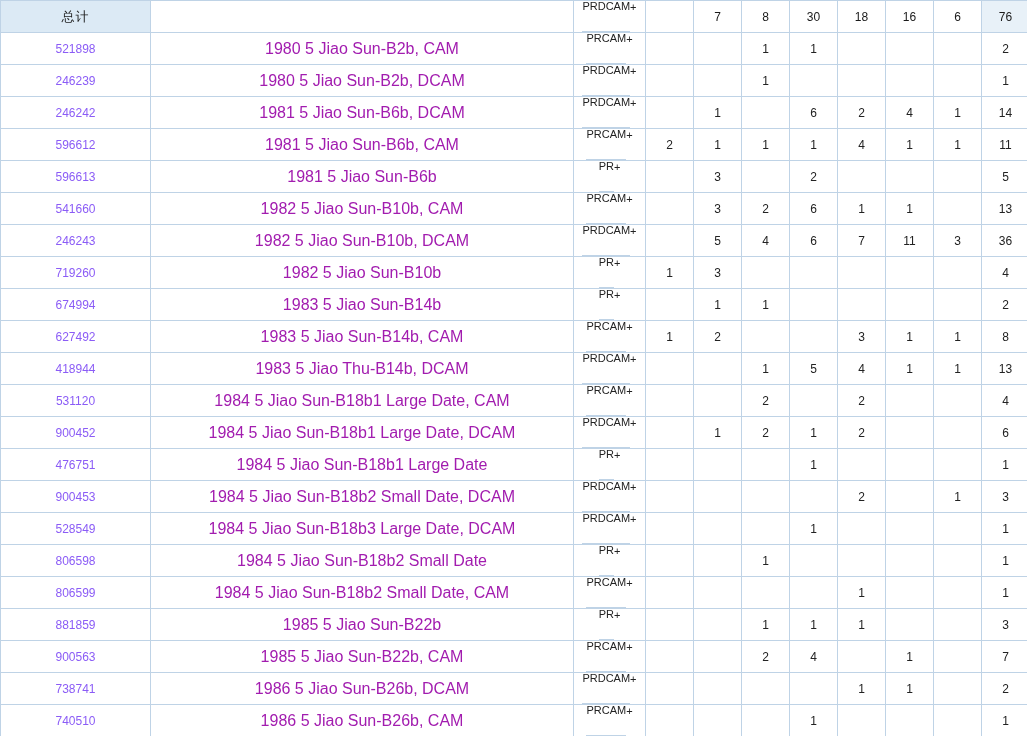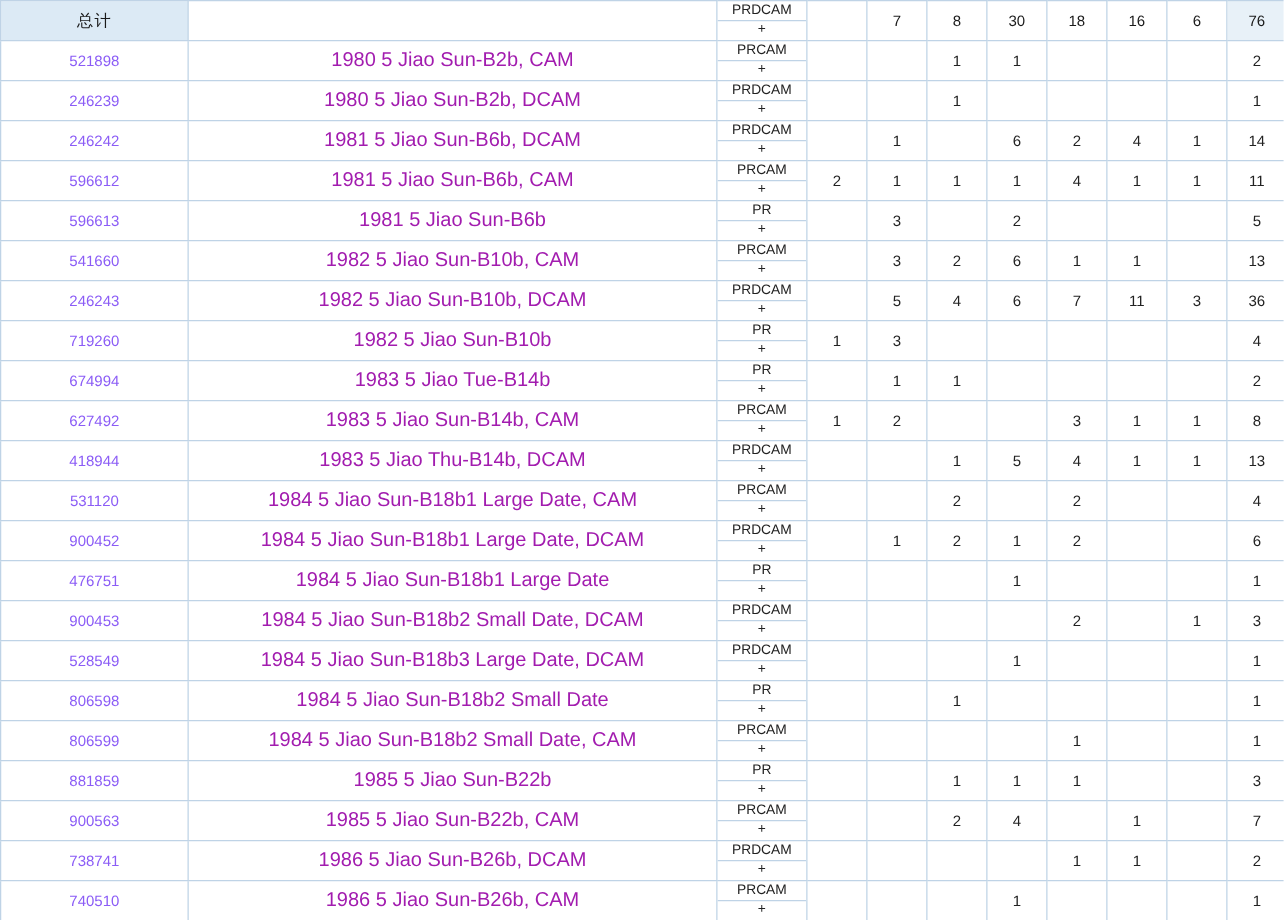--- a/index.html
+++ b/index.html
@@ -74,24 +74,25 @@
     text-align: center;
     font-size: 16px;
     color: #a21caf;
     padding: 0 6px;
   }
 
   
   td.grade-cell { padding: 0; }
   .grade-stack {
     display: flex;
-    flex-direction: column;
+    flex-direction: row;
     justify-content: center;
     height: 100%;
     line-height: 1.05;
+    text-align: right;
   }
   .grade-stack .g-top {
     font-size: 11px;
     color: #222;
     padding-bottom: 1px;
     border-bottom: 1px solid #bfd3e6;
   }
   .grade-stack .g-bot {
     font-size: 11px;
     color: #222;
@@ -303,21 +304,21 @@
         <td class="num"></td>
         <td class="num"></td>
         <td class="num"></td>
         <td class="num"></td>
         <td class="num"></td>
         <td class="total">4</td>
       </tr>
 
       <tr>
         <td><span class="id-link">674994</span></td>
-        <td class="desc">1983 5 Jiao Tue-B14b</td>
+        <td class="desc">1983 5 Jiao Sun-B14b</td>
         <td class="grade-cell">
           <div class="grade-stack">
             <span class="g-top">PR</span>
             <span class="g-bot">+</span>
           </div>
         </td>
         <td class="num"></td>
         <td class="num">1</td>
         <td class="num">1</td>
         <td class="num"></td>

